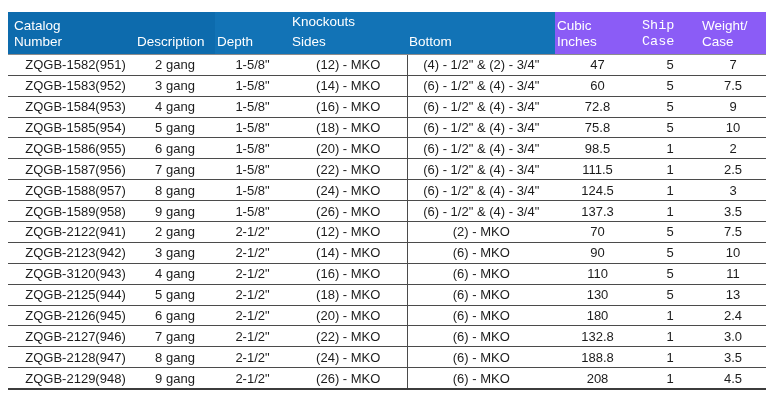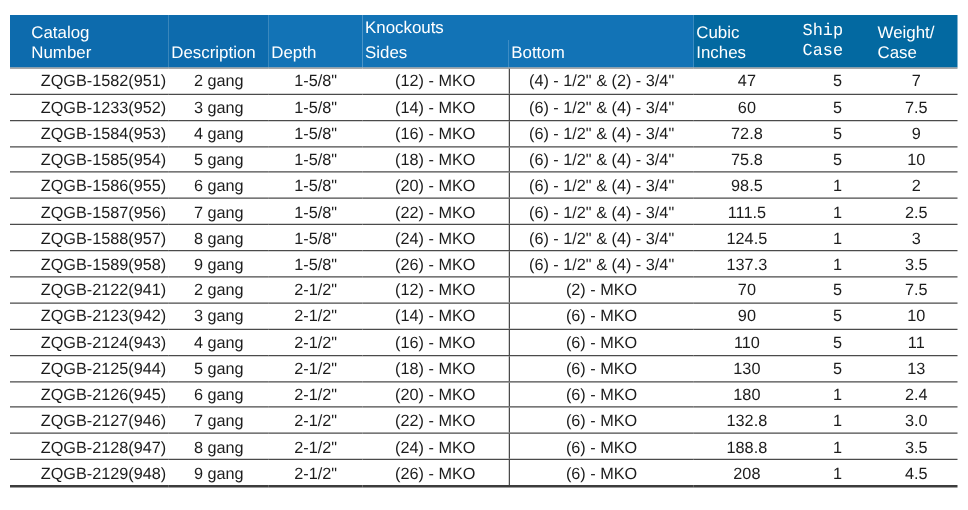--- a/index.html
+++ b/index.html
@@ -40,42 +40,42 @@
     font-weight: normal;
     font-size: 13.5px;
     line-height: 1.18;
     vertical-align: bottom;
     text-align: left;
     padding: 2px 2px 4px 2px;
     border: none;
   }
   th.seg-a { background: #0d6bad; }
   th.seg-b { background: #1273b6; }
-  th.seg-c { background: #0369a1; }
-  th.h-catalog { text-align: left; padding-left: 17px; text-decoration: underline; }
+  th.seg-c { background: #8b5cf6; }
+  th.h-catalog { text-align: left; padding-left: 6px; text-decoration: underline; }
   th.h-knockouts { vertical-align: bottom; padding-bottom: 2px; }
   .wrap-narrow { display: inline-block; }
   .w-catalog { width: 60px; text-align: left; }
   .w-cubic   { width: 50px; }
   .w-ship    { width: 42px; font-family: Liberation Mono, monospace; }
   .w-weight  { width: 56px; }
 
   
   tbody td {
     font-size: 13px;
     color: #1c1c1c;
     text-align: center;
     height: 19.9px;
     padding: 0 2px;
     border-bottom: 1.5px solid #4b4b4b;
     white-space: nowrap;
     overflow: hidden;
   }
   tbody td.col-catalog {
-    text-align: right;
+    text-align: center;
     padding-left: 10px;
   }
   tbody td.col-bottom {
     border-left: 1.5px solid #4b4b4b;
   }
   tbody tr:first-child td { border-top: 1px solid #8c8c8c; }
   tbody tr:last-child td  { border-bottom: 2px solid #3c3c3c; }
 </style>
 </head>
 <body>
@@ -130,21 +130,21 @@
           <td class="col-catalog">ZQGB-1582(951)</td>
           <td class="col-description">2 gang</td>
           <td class="col-depth">1-5/8"</td>
           <td class="col-sides">(12) - MKO</td>
           <td class="col-bottom">(4) - 1/2" &amp; (2) - 3/4"</td>
           <td class="col-cubic">47</td>
           <td class="col-ship">5</td>
           <td class="col-weight">7</td>
         </tr>
         <tr>
-          <td class="col-catalog">ZQGB-1233(952)</td>
+          <td class="col-catalog">ZQGB-1583(952)</td>
           <td class="col-description">3 gang</td>
           <td class="col-depth">1-5/8"</td>
           <td class="col-sides">(14) - MKO</td>
           <td class="col-bottom">(6) - 1/2" &amp; (4) - 3/4"</td>
           <td class="col-cubic">60</td>
           <td class="col-ship">5</td>
           <td class="col-weight">7.5</td>
         </tr>
         <tr>
           <td class="col-catalog">ZQGB-1584(953)</td>
@@ -220,21 +220,21 @@
           <td class="col-catalog">ZQGB-2123(942)</td>
           <td class="col-description">3 gang</td>
           <td class="col-depth">2-1/2"</td>
           <td class="col-sides">(14) - MKO</td>
           <td class="col-bottom">(6) - MKO</td>
           <td class="col-cubic">90</td>
           <td class="col-ship">5</td>
           <td class="col-weight">10</td>
         </tr>
         <tr>
-          <td class="col-catalog">ZQGB-2124(943)</td>
+          <td class="col-catalog">ZQGB-3120(943)</td>
           <td class="col-description">4 gang</td>
           <td class="col-depth">2-1/2"</td>
           <td class="col-sides">(16) - MKO</td>
           <td class="col-bottom">(6) - MKO</td>
           <td class="col-cubic">110</td>
           <td class="col-ship">5</td>
           <td class="col-weight">11</td>
         </tr>
         <tr>
           <td class="col-catalog">ZQGB-2125(944)</td>

